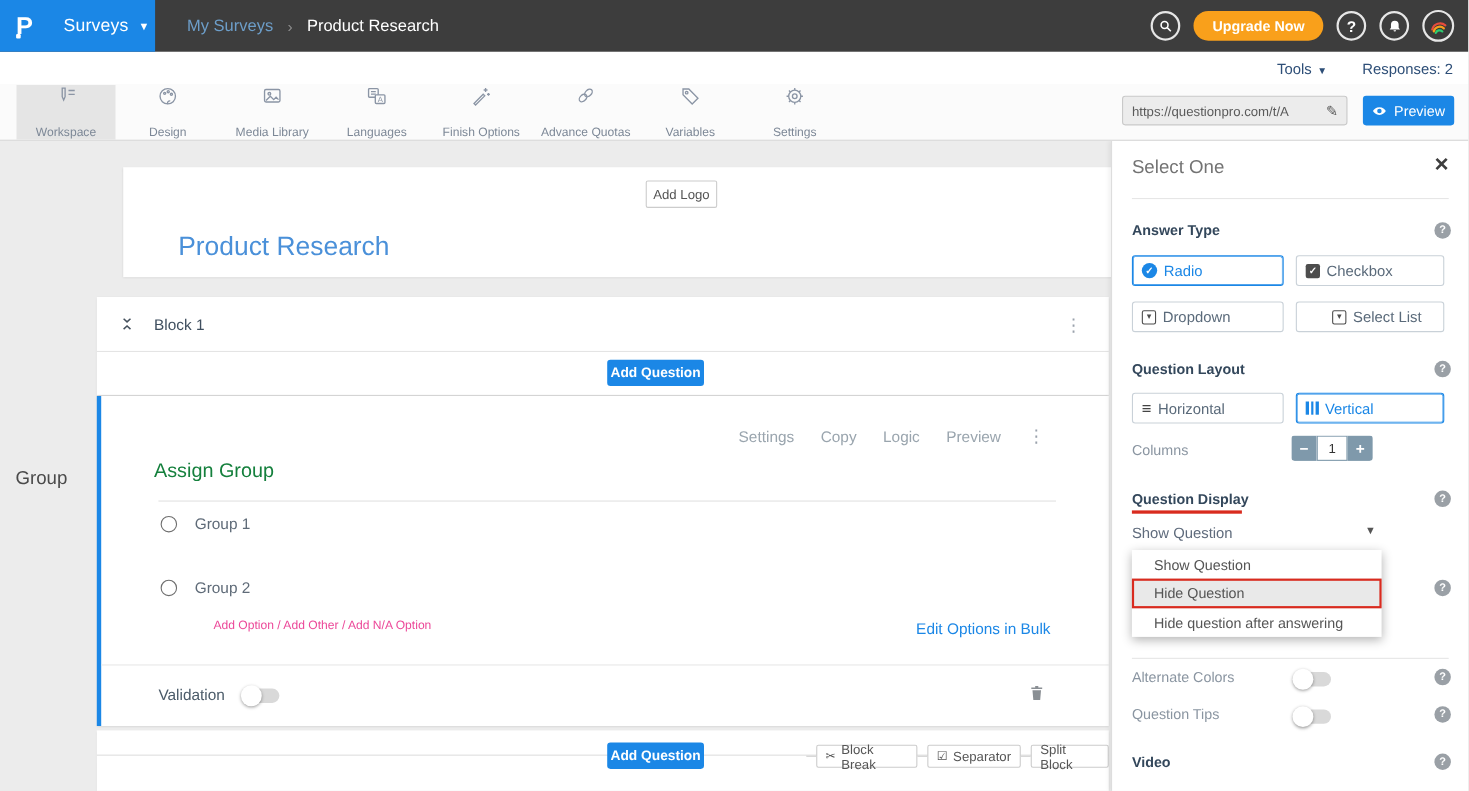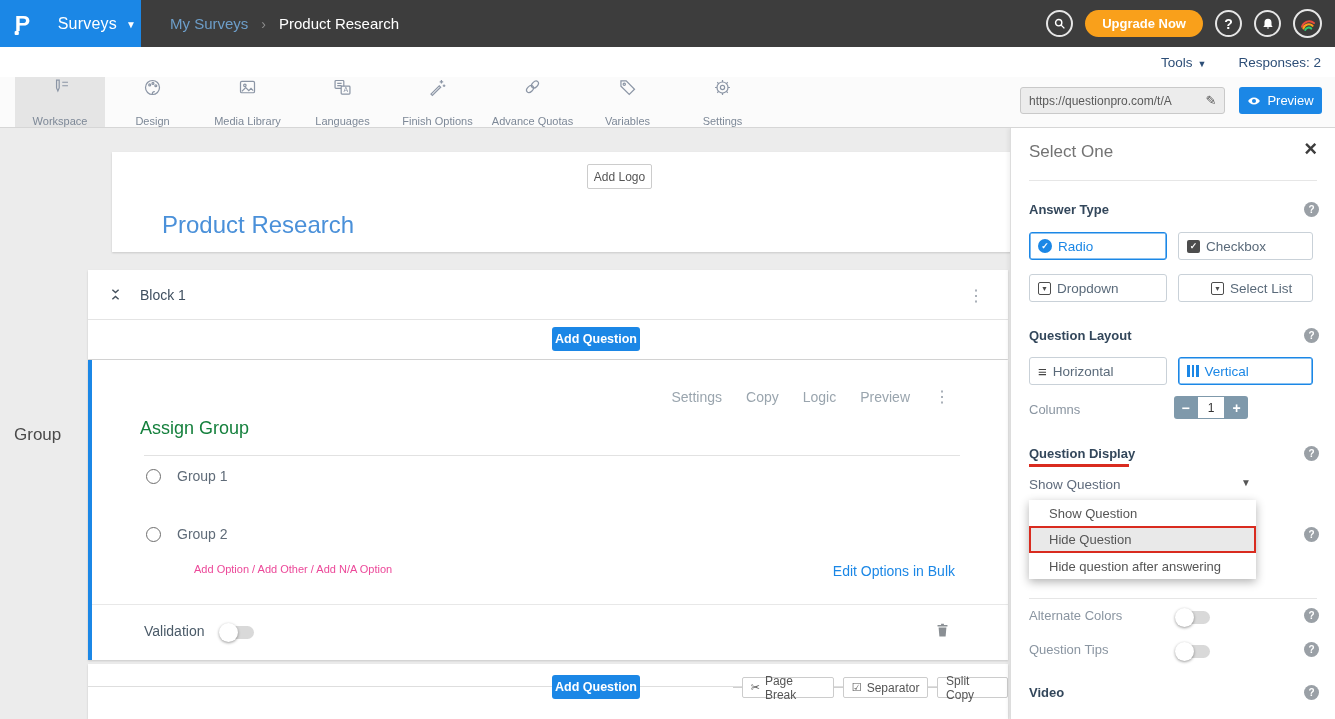--- a/index.html
+++ b/index.html
@@ -286,30 +286,30 @@
         </svg>
     </div>
 
     <div class="card" style="left:88px; top:536px; width:920px; height:55px;">
       <div class="footer-line"></div>
       <div class="blue-btn" style="position:absolute; left:464px; top:11px; width:88px; height:24px; z-index:2;">Add Question</div>
       <div style="position:absolute; left:645px; top:13px; display:flex; align-items:center;">
         <span class="mini-dash"></span>
         <div class="mini-btn">
           <span style="font-size:11px;">✂</span>
-          <span>Page Break</span>
+          <span>Block Break</span>
         </div>
         <span class="mini-dash"></span>
         <div class="mini-btn">
           <span style="font-size:11px;">☑</span>
           <span>Separator</span>
         </div>
         <span class="mini-dash"></span>
         <div class="mini-btn">
-          <span>Split Copy</span>
+          <span>Split Block</span>
         </div>
       </div>
     </div>
 
     <div class="panel">
       <div class="panel-title">Select One</div>
       <div class="panel-close">×</div>
       <div class="p-div" style="top:52px;"></div>
 
       <div class="p-head" style="top:74px;">Answer Type</div>

